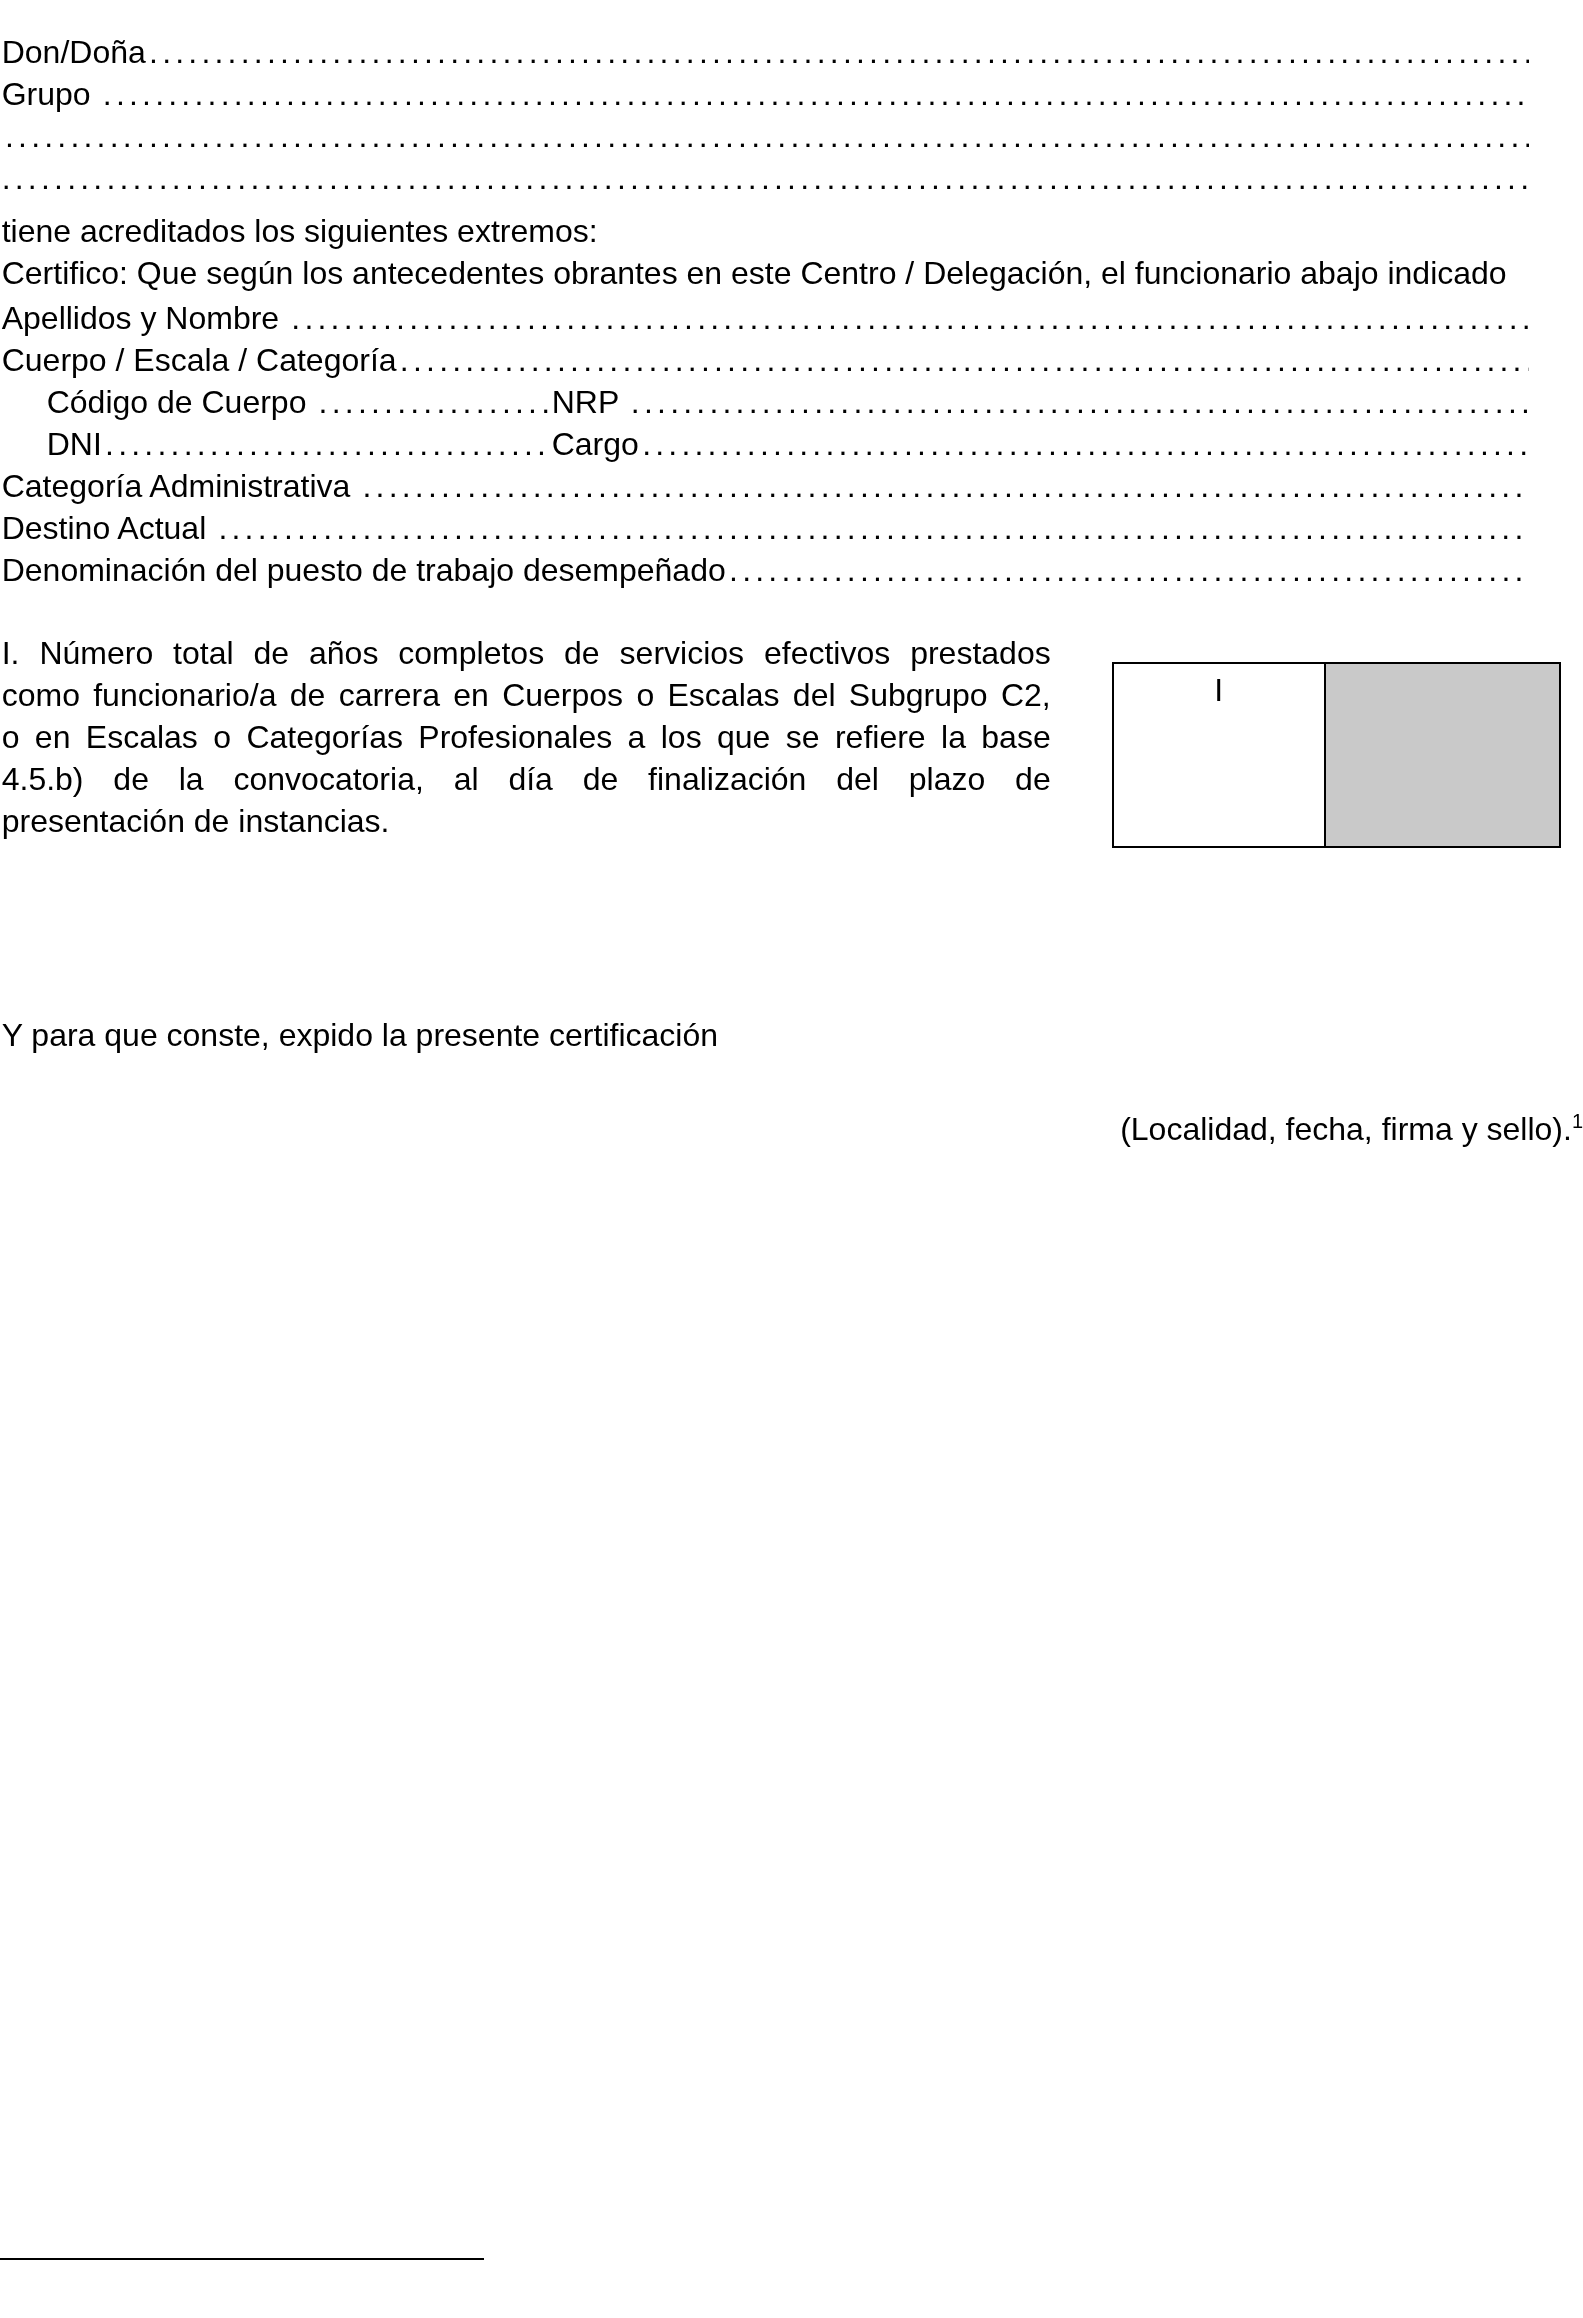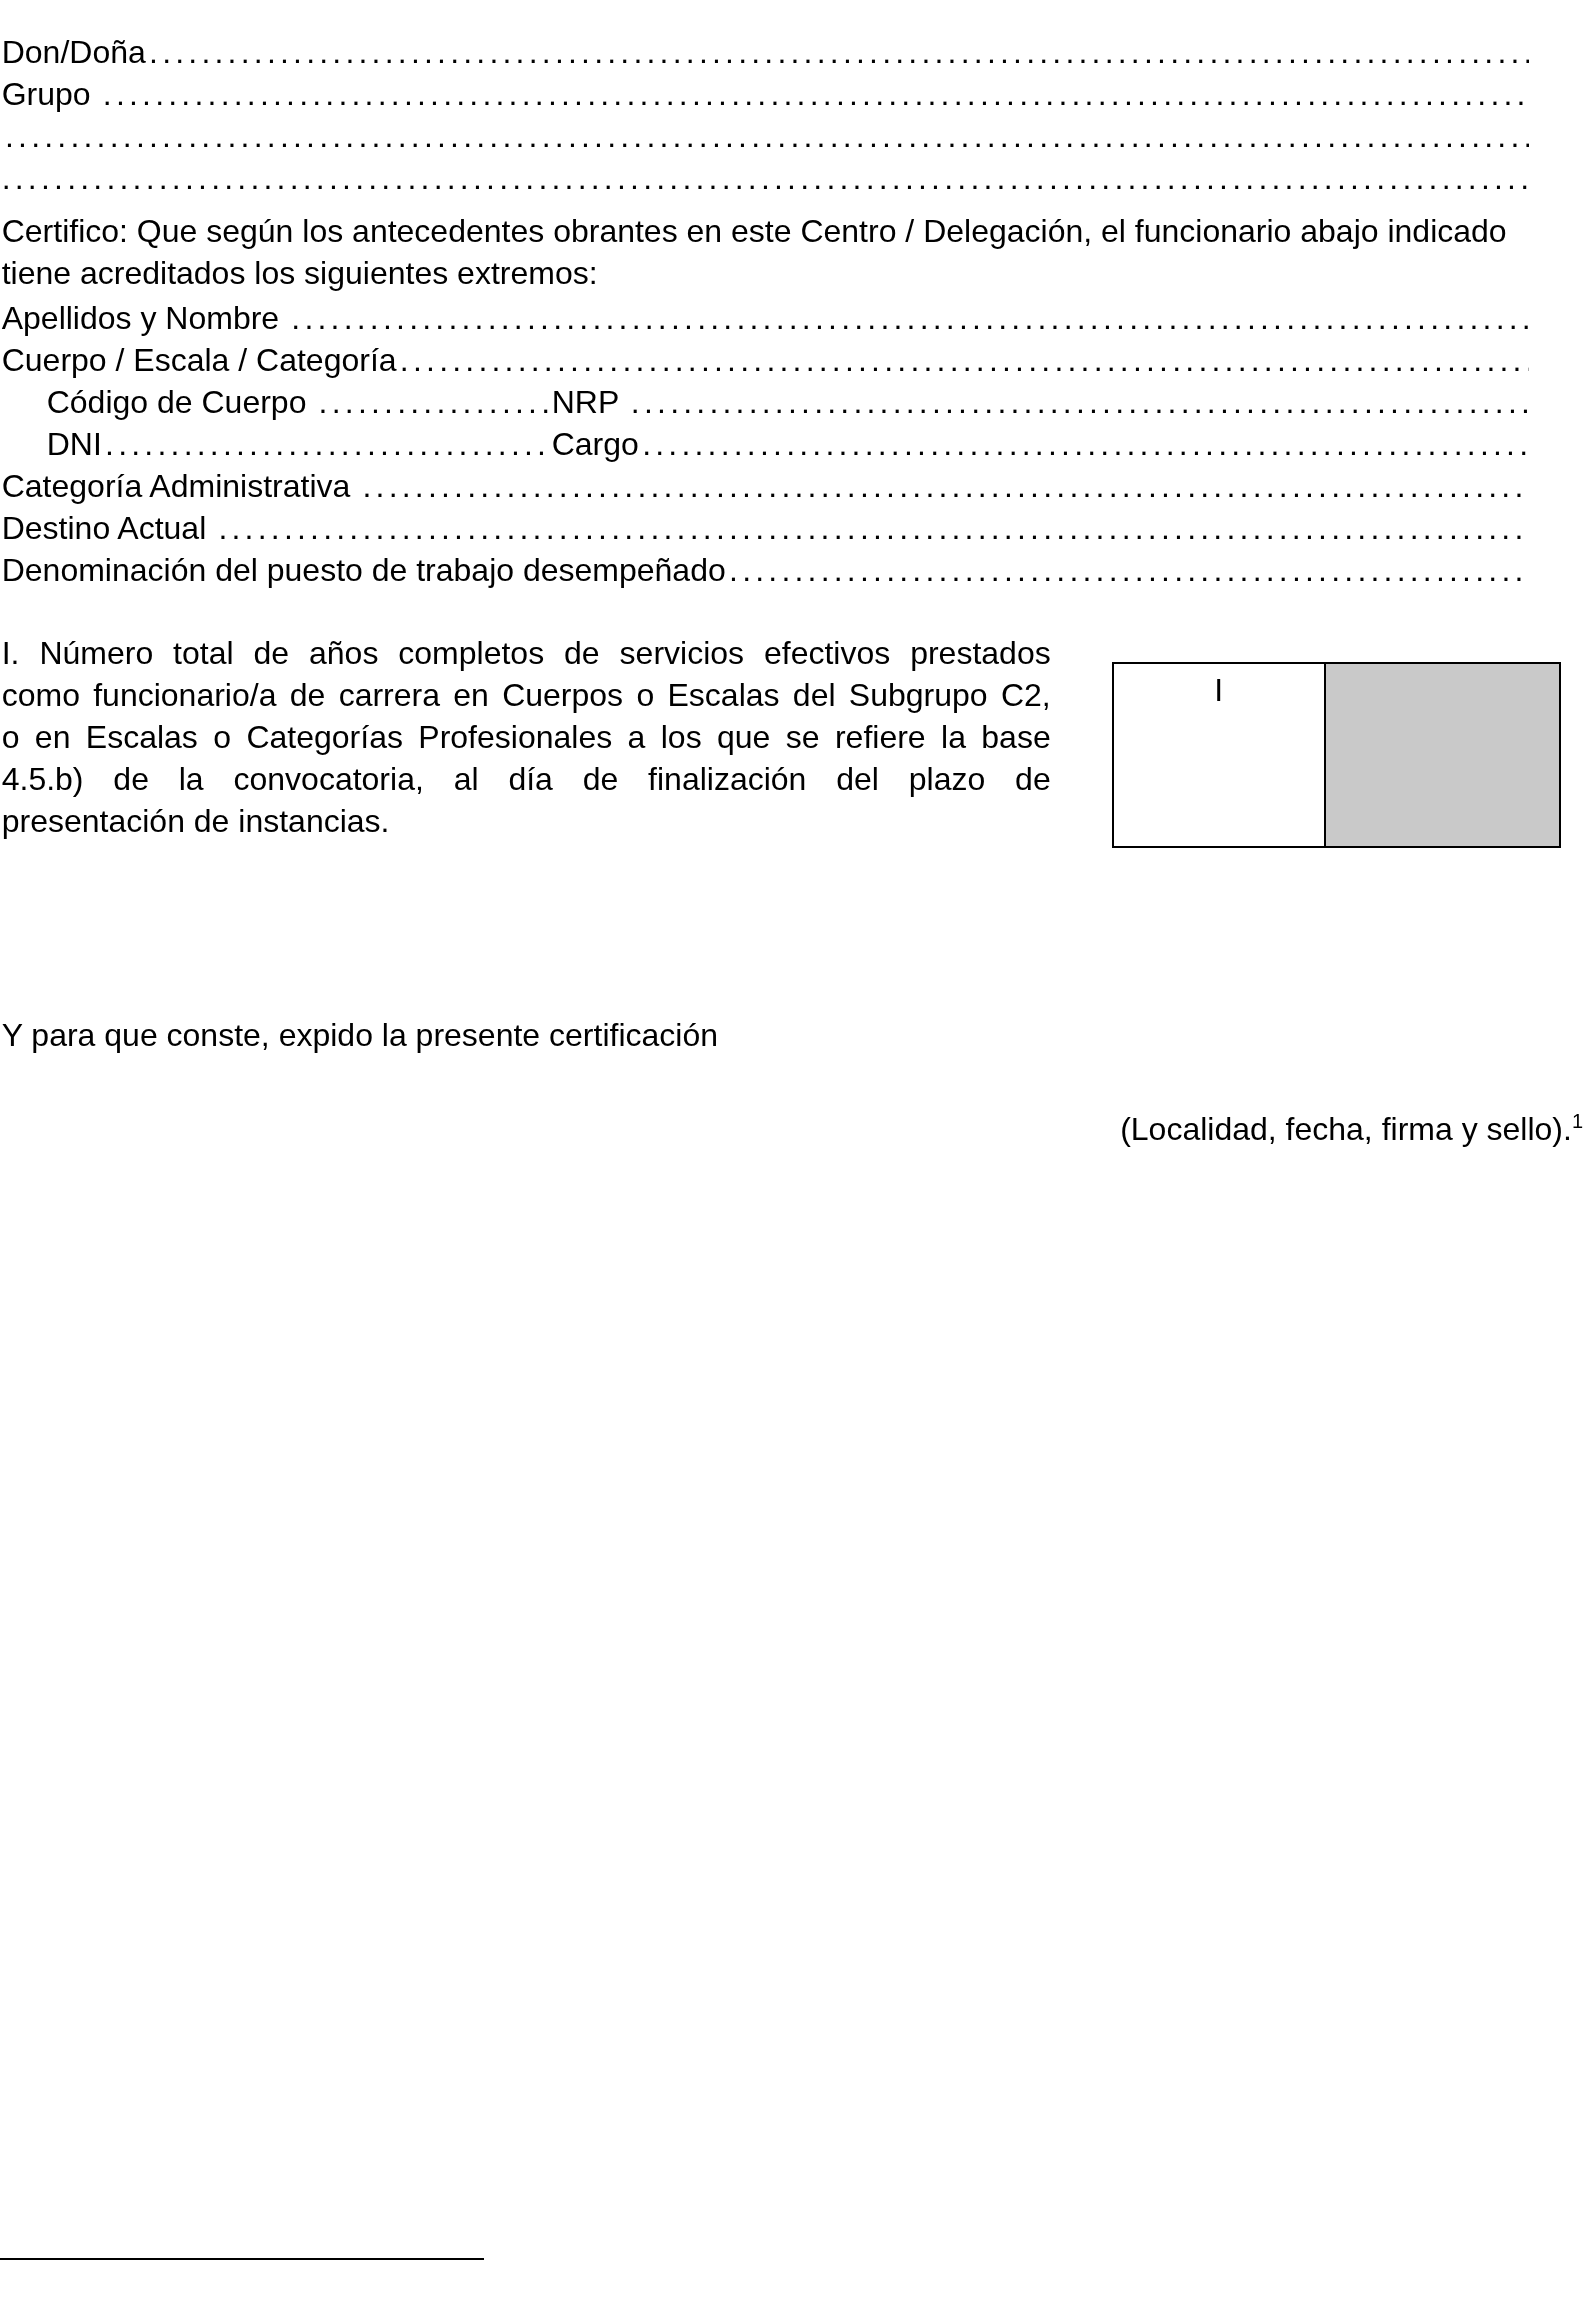--- a/index.html
+++ b/index.html
@@ -67,22 +67,22 @@
   </div>
   <div class="row">
     <span class="leader">..........................................................................................................................................................................</span>
   </div>
   <div class="row">
     <span class="leader leader-full">..........................................................................................................................................................................</span>
   </div>
 </div>
 
 <div id="certify" class="abs">
+  <div class="nowrap">tiene acreditados los siguientes extremos:</div>
   <div class="nowrap">Certifico: Que según los antecedentes obrantes en este Centro / Delegación, el funcionario abajo indicado</div>
-  <div class="nowrap">tiene acreditados los siguientes extremos:</div>
 </div>
 
 <div id="fields" class="abs">
   <div class="row">
     <span class="label">Apellidos y Nombre </span>
     <span class="leader">..........................................................................................................................................................................</span>
   </div>
   <div class="row">
     <span class="label">Cuerpo / Escala / Categoría</span>
     <span class="leader">..........................................................................................................................................................................</span>

